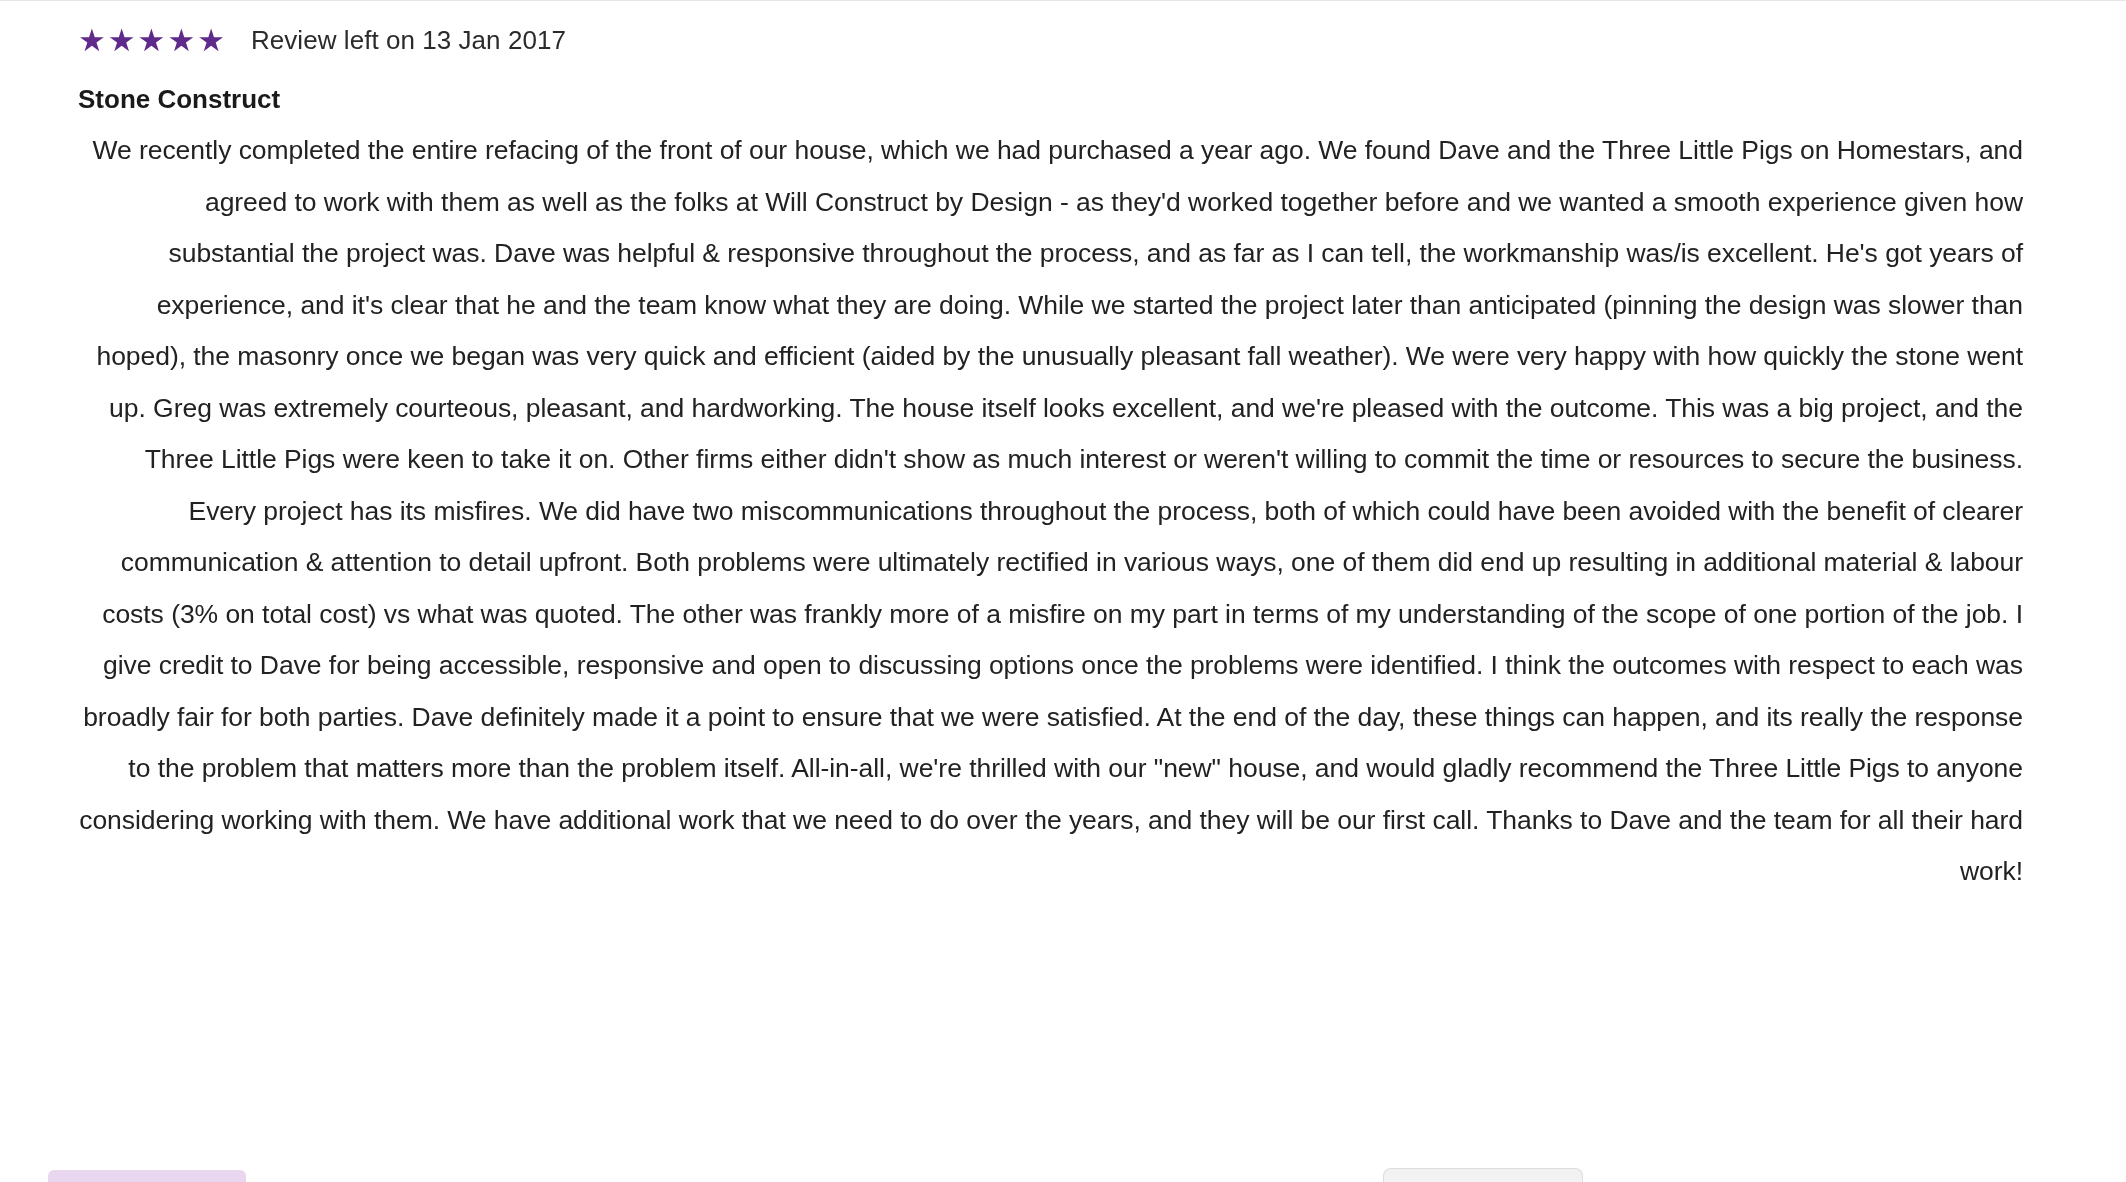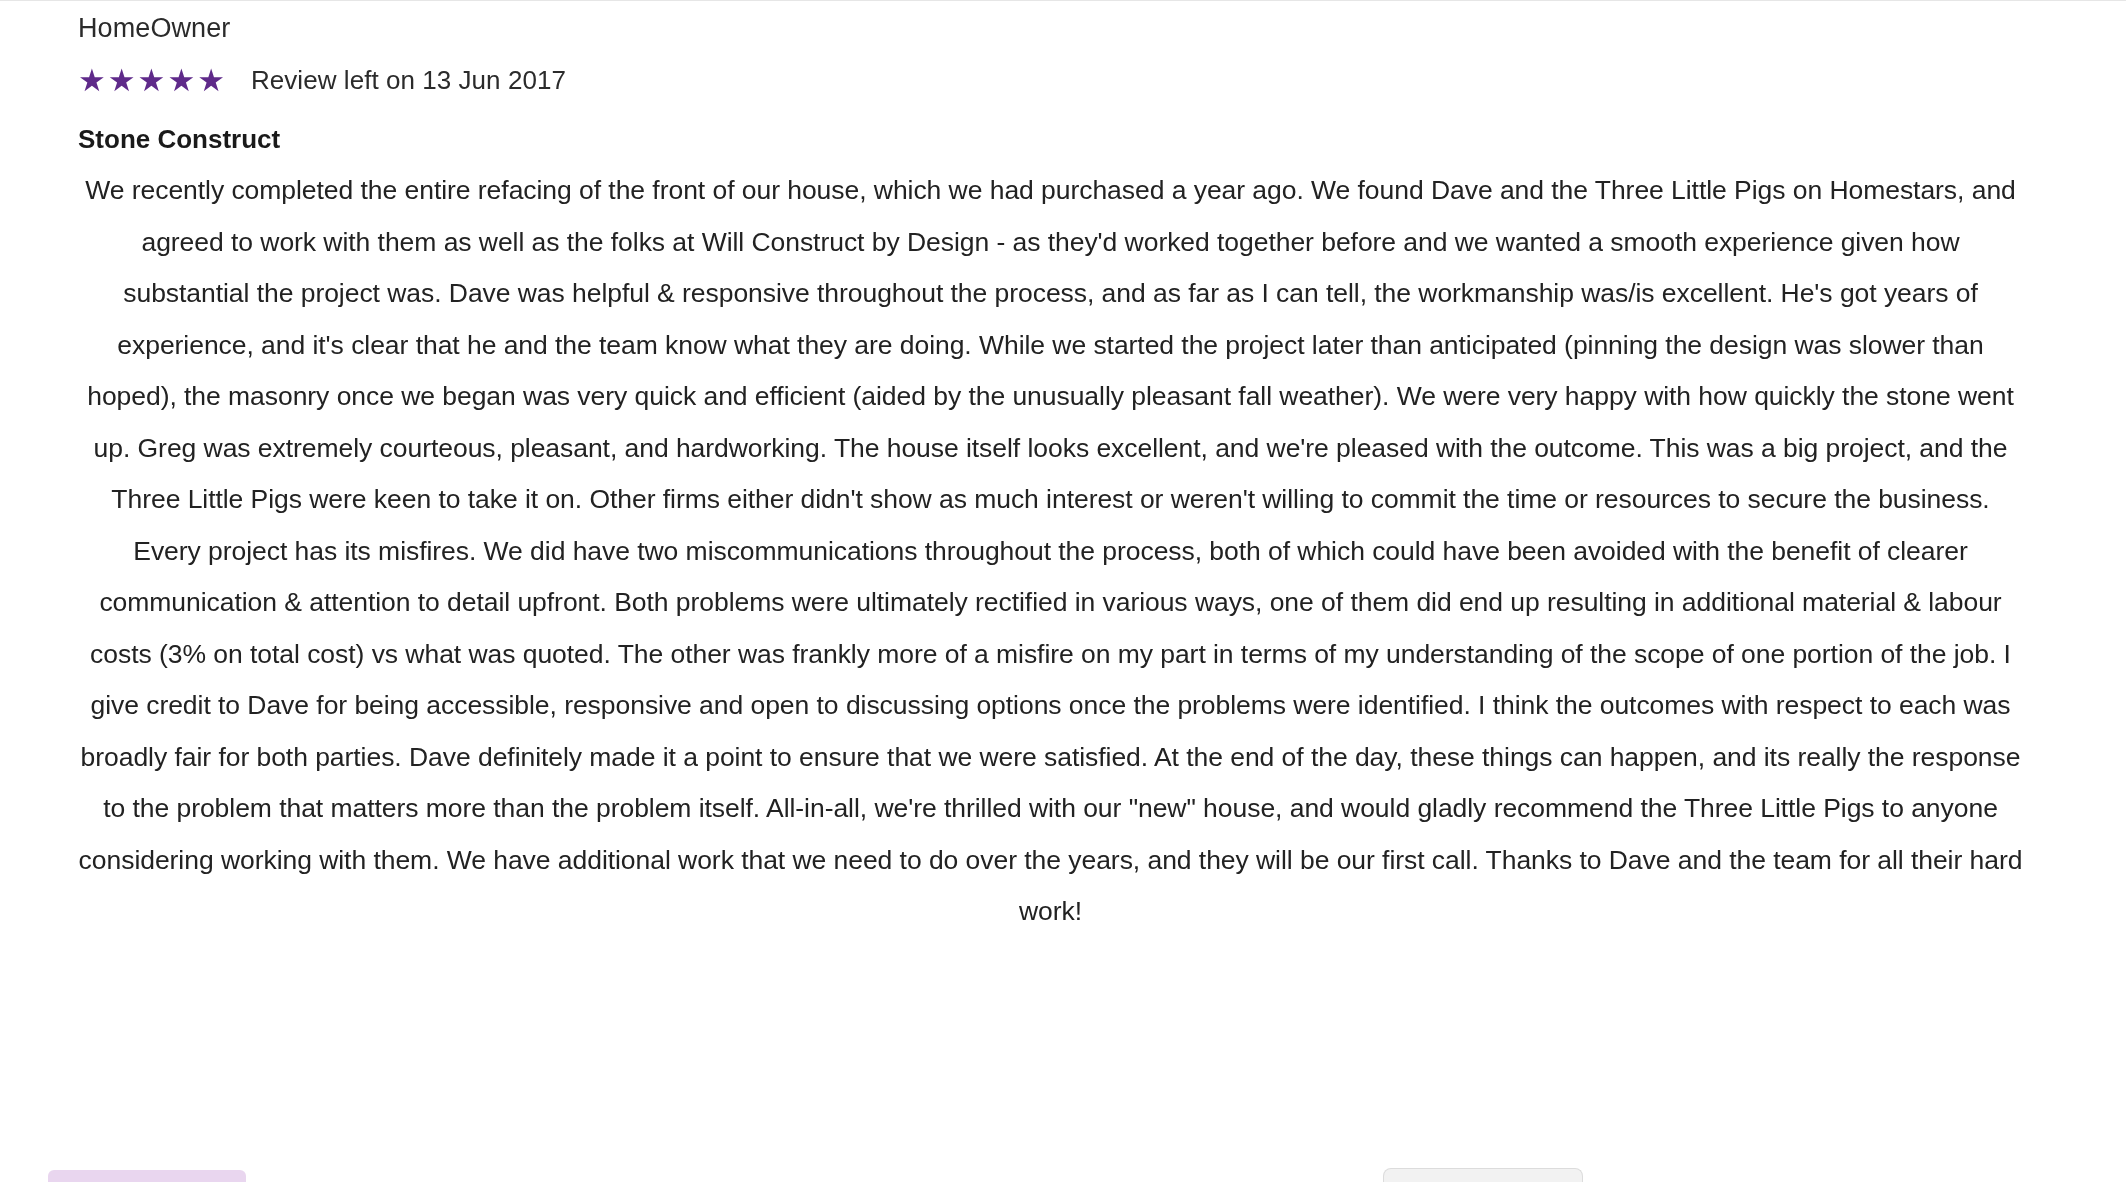--- a/index.html
+++ b/index.html
@@ -72,21 +72,21 @@
     color: #1a1a1a;
     line-height: 32px;
   }
   .review-body {
     margin-top: 10px;
     font-size: 26.5px;
     line-height: 51.5px;
     color: #222222;
     letter-spacing: -0.05px;
     width: 1945px;
-    text-align: center;
+    text-align: right;
   }
   .bottom-tab {
     position: absolute;
     left: 48px;
     bottom: 0;
     width: 198px;
     height: 12px;
     background: #e9d6ef;
     border-radius: 6px 6px 0 0;
   }
@@ -105,31 +105,30 @@
 </style>
 </head>
 <body>
 
 <div class="page">
 
   <div class="top-rule"></div>
 
   <div class="review">
 
-    <div class="reviewer-name">HomeOwner</div>
 
     <div class="meta-row">
       <div class="stars">
         <span class="star">★</span>
         <span class="star">★</span>
         <span class="star">★</span>
         <span class="star">★</span>
         <span class="star">★</span>
       </div>
-      <div class="review-date">Review left on 13 Jun 2017</div>
+      <div class="review-date">Review left on 13 Jan 2017</div>
     </div>
 
     <div class="review-title">Stone Construct</div>
 
     <div class="review-body">We recently completed the entire refacing of the front of our house, which we had purchased a year ago. We found Dave and the Three Little Pigs on Homestars, and agreed to work with them as well as the folks at Will Construct by Design - as they'd worked together before and we wanted a smooth experience given how substantial the project was. Dave was helpful &amp; responsive throughout the process, and as far as I can tell, the workmanship was/is excellent. He's got years of experience, and it's clear that he and the team know what they are doing. While we started the project later than anticipated (pinning the design was slower than hoped), the masonry once we began was very quick and efficient (aided by the unusually pleasant fall weather). We were very happy with how quickly the stone went up. Greg was extremely courteous, pleasant, and hardworking. The house itself looks excellent, and we're pleased with the outcome. This was a big project, and the Three Little Pigs were keen to take it on. Other firms either didn't show as much interest or weren't willing to commit the time or resources to secure the business. Every project has its misfires. We did have two miscommunications throughout the process, both of which could have been avoided with the benefit of clearer communication &amp; attention to detail upfront. Both problems were ultimately rectified in various ways, one of them did end up resulting in additional material &amp; labour costs (3% on total cost) vs what was quoted. The other was frankly more of a misfire on my part in terms of my understanding of the scope of one portion of the job. I give credit to Dave for being accessible, responsive and open to discussing options once the problems were identified. I think the outcomes with respect to each was broadly fair for both parties. Dave definitely made it a point to ensure that we were satisfied. At the end of the day, these things can happen, and its really the response to the problem that matters more than the problem itself. All-in-all, we're thrilled with our "new" house, and would gladly recommend the Three Little Pigs to anyone considering working with them. We have additional work that we need to do over the years, and they will be our first call. Thanks to Dave and the team for all their hard work!</div>
 
   </div>
 
   <div class="bottom-tab"></div>
   <div class="bottom-pill"></div>

